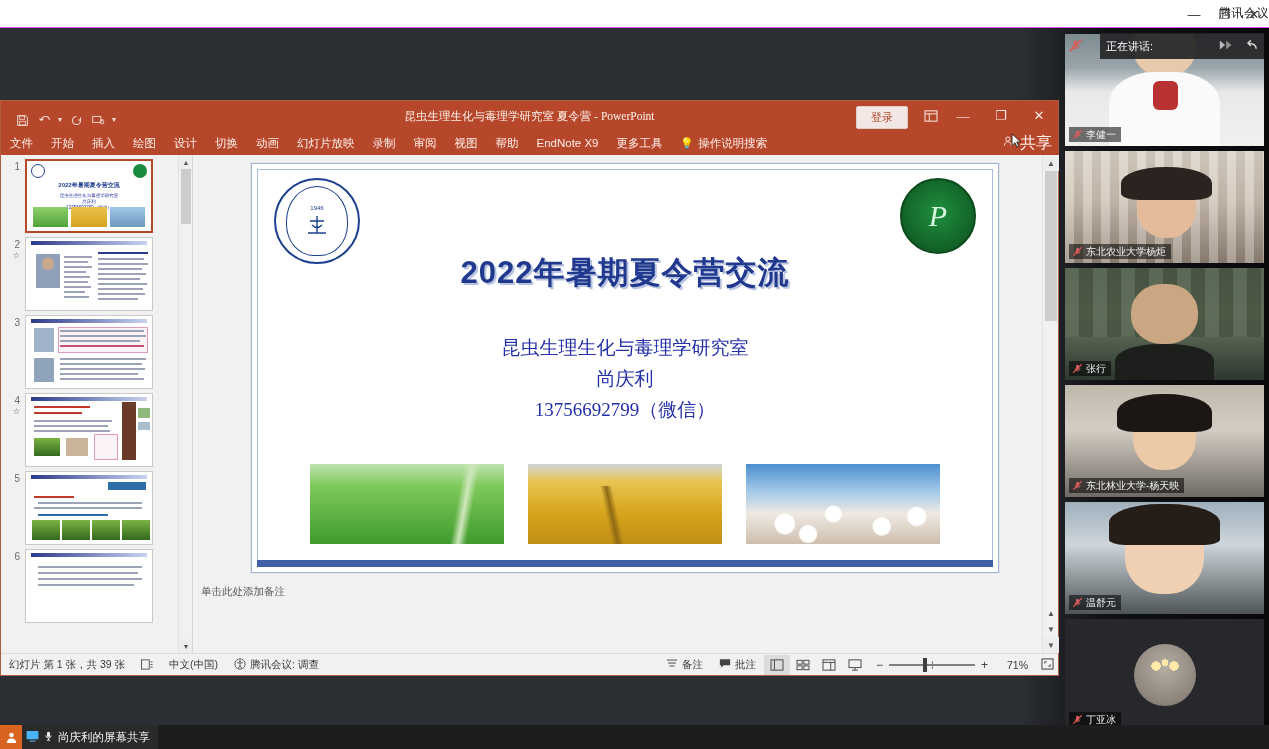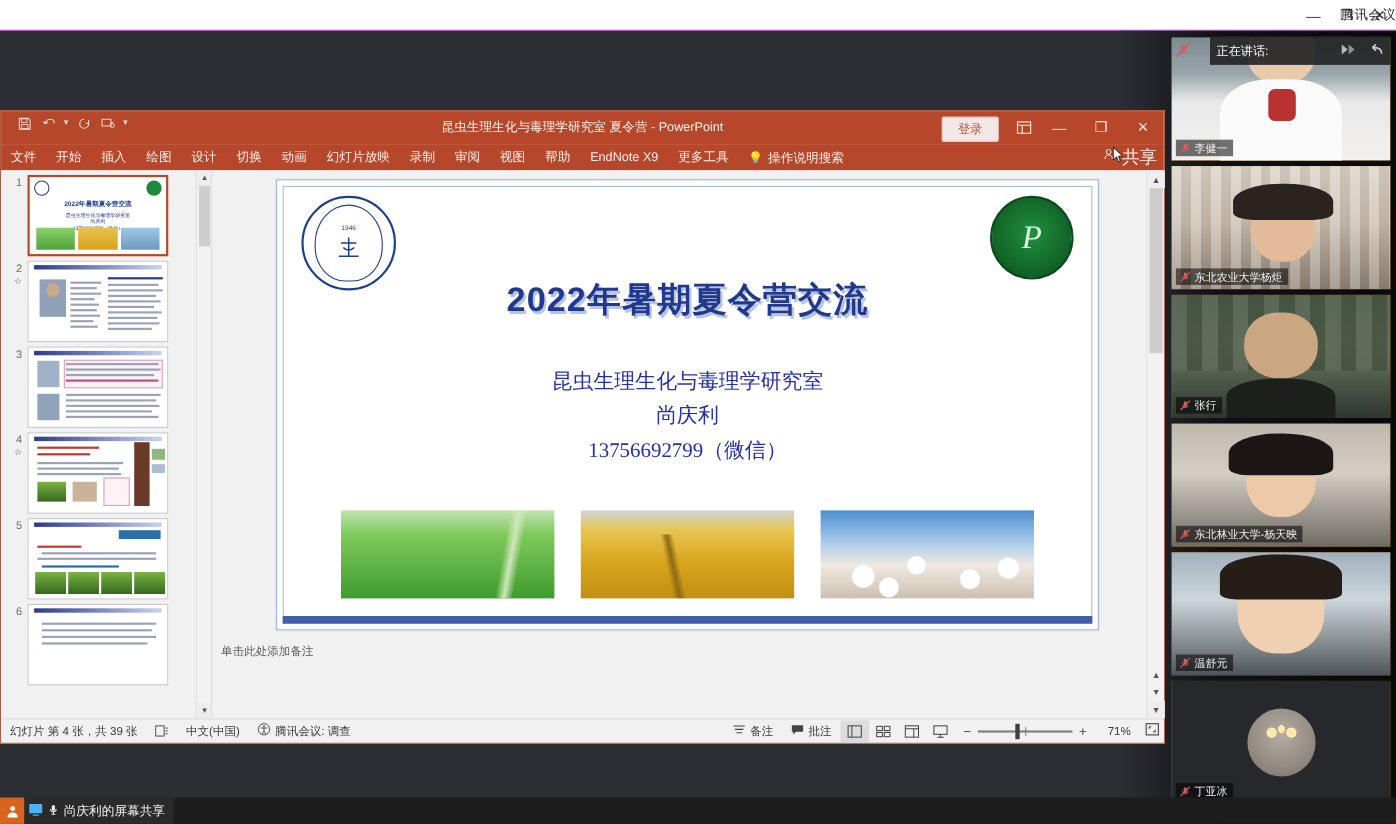--- a/index.html
+++ b/index.html
@@ -36,21 +36,21 @@
 
   
   .ppt {
     position: absolute; left: 0; top: 100px; width: 1059px; height: 576px;
     background: #f3f3f3; border: 1px solid #b05c43;
   }
 
   
   .ppt-titlebar {
     position: absolute; left: 0; top: 0; width: 100%; height: 30px;
-    background: #b7472a; display: flex; align-items: flex-start;
+    background: #b7472a; display: flex; align-items: flex-end; font-family: Liberation Serif, serif;
   }
   .qat { display: flex; align-items: center; gap: 0px; padding-left: 10px; }
   .qat-btn {
     width: 22px; height: 22px; display: flex; align-items: center; justify-content: center;
     color: #f4dad3; font-size: 13px;
   }
   .qat-btn svg { display: block; }
   .qat-caret { width: 10px; color: #f4dad3; font-size: 7px; display:flex; align-items:center; justify-content:center;}
   .ppt-doctitle {
     position: absolute; left: 0; right: 0; text-align: center;
@@ -581,21 +581,21 @@
       <div class="vscroll">
         <div class="arrow top">▲</div>
         <div class="thumbbar"></div>
         <div class="split1">▲</div>
         <div class="split2">▼</div>
         <div class="arrow bot">▼</div>
       </div>
     </div>
 
     <div class="ppt-status">
-      <div class="st-item">幻灯片 第 4 张，共 39 张</div>
+      <div class="st-item">幻灯片 第 1 张，共 39 张</div>
       <div class="st-item">
         <svg width="12" height="11" viewBox="0 0 14 12">
             <rect x="0.6" y="0.6" width="9" height="10.8" fill="none" stroke="#444" stroke-width="1"></rect>
             <path d="M11 3 h2.5 M11 6 h2.5 M11 9 h2.5" stroke="#444" stroke-width="1"></path>
           </svg>
       </div>
       <div class="st-item">中文(中国)</div>
       <div class="st-item">
         <span>
           <svg width="12" height="12" viewBox="0 0 14 14">

